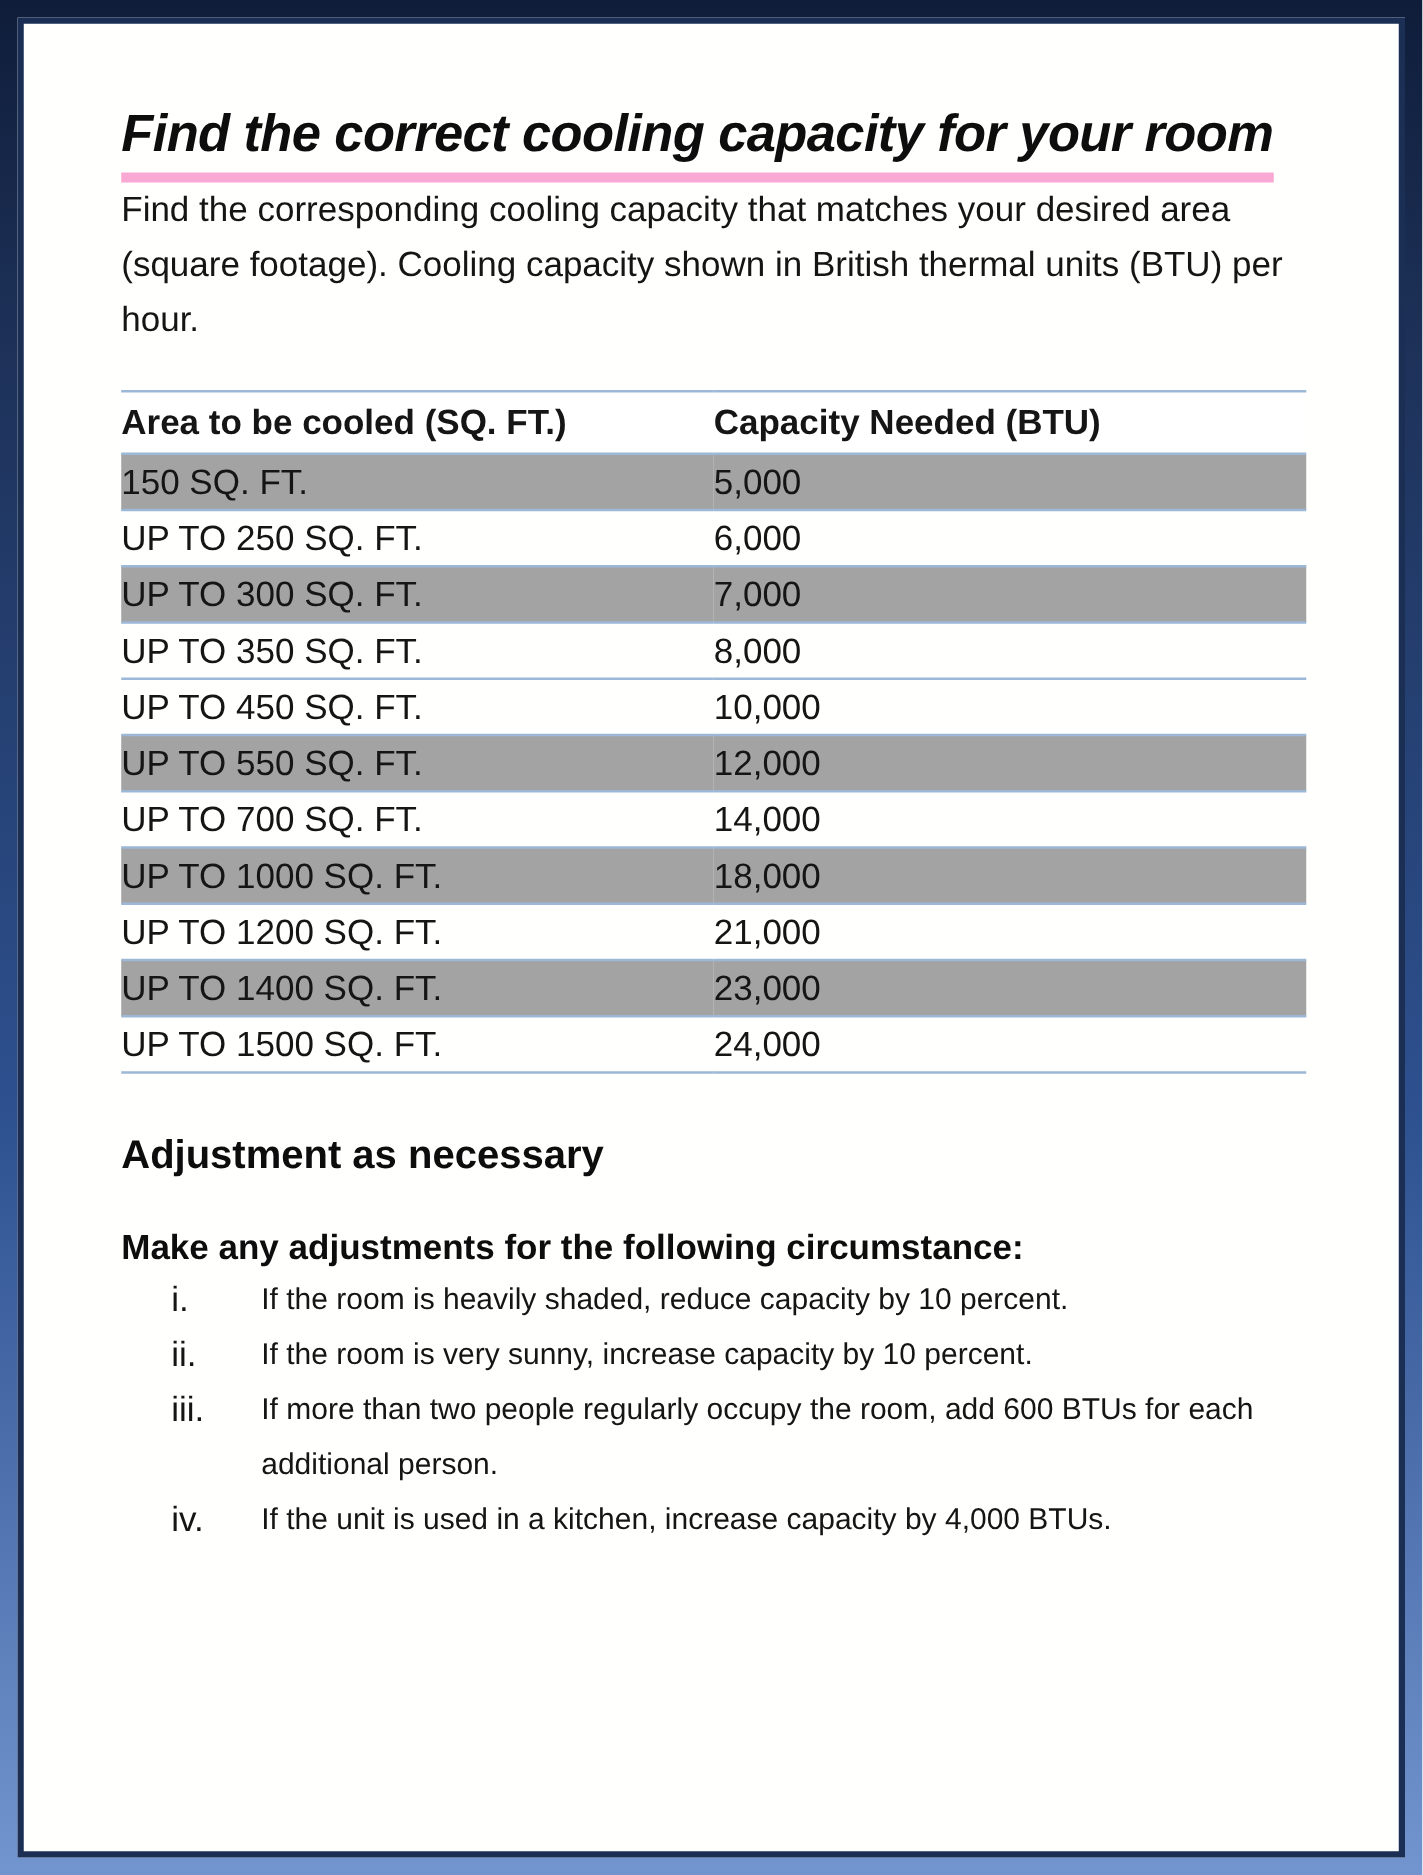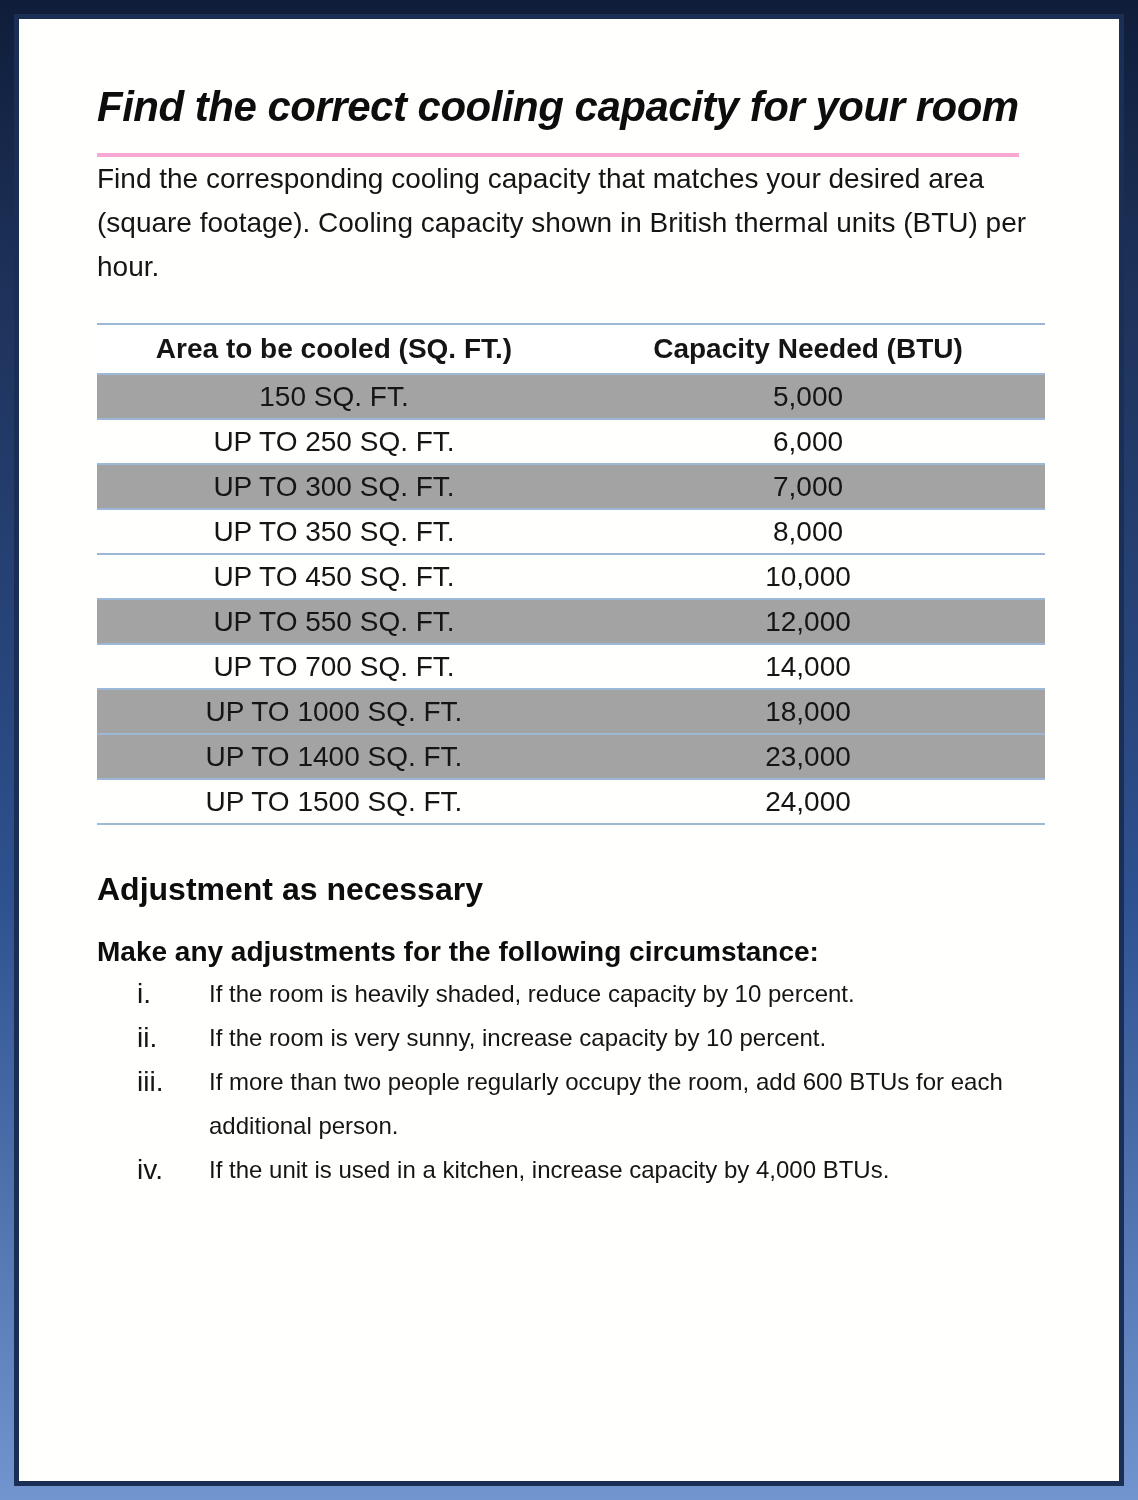--- a/index.html
+++ b/index.html
@@ -22,64 +22,64 @@
     overflow: hidden;
   }
 
   .doc-title {
     display: inline-block;
     font-size: 42px;
     font-weight: bold;
     font-style: italic;
     letter-spacing: -0.5px;
     color: #0d0d0d;
-    border-bottom: 4px solid #f9a8d4;
-    padding-bottom: 22px;
+    border-bottom: 8px solid #f9a8d4;
+    padding-bottom: 7px;
     line-height: 1.15;
   }
 
   .intro {
     font-size: 28px;
     line-height: 44px;
     max-width: 960px;
     color: #151515;
   }
 
   table.capacity {
     margin-top: 34px;
     width: 100%;
     border-collapse: collapse;
     border-bottom: 2px solid #9db7d7;
     table-layout: fixed;
   }
   table.capacity tr { border-top: 2px solid #9db7d7; }
   table.capacity th, table.capacity td {
     width: 50%;
-    text-align: center;
+    text-align: left;
     font-size: 28px;
     color: #151515;
     padding: 0;
   }
   table.capacity th {
     font-weight: bold;
     height: 50px;
     background: #ffffff;
   }
   table.capacity td { height: 45px; }
   table.capacity tr.shaded td { background: #a3a3a3; }
 
   .section-heading {
     margin-top: 46px;
     font-size: 32px;
     font-weight: bold;
     color: #0d0d0d;
   }
 
   .lead {
-    margin-top: 28px;
+    margin-top: 40px;
     font-size: 28px;
     font-weight: bold;
     color: #0d0d0d;
   }
 
   .adj-list { margin-top: 4px; padding-left: 40px; }
   .adj-item { display: flex; align-items: flex-start; }
   .adj-marker {
     flex: 0 0 72px;
     font-size: 28px;
@@ -135,20 +135,24 @@
         <td>12,000</td>
       </tr>
       <tr>
         <td>UP TO 700 SQ. FT.</td>
         <td>14,000</td>
       </tr>
       <tr class="shaded">
         <td>UP TO 1000 SQ. FT.</td>
         <td>18,000</td>
       </tr>
+      <tr>
+        <td>UP TO 1200 SQ. FT.</td>
+        <td>21,000</td>
+      </tr>
       <tr class="shaded">
         <td>UP TO 1400 SQ. FT.</td>
         <td>23,000</td>
       </tr>
       <tr>
         <td>UP TO 1500 SQ. FT.</td>
         <td>24,000</td>
       </tr>
     </tbody>
       </table>

